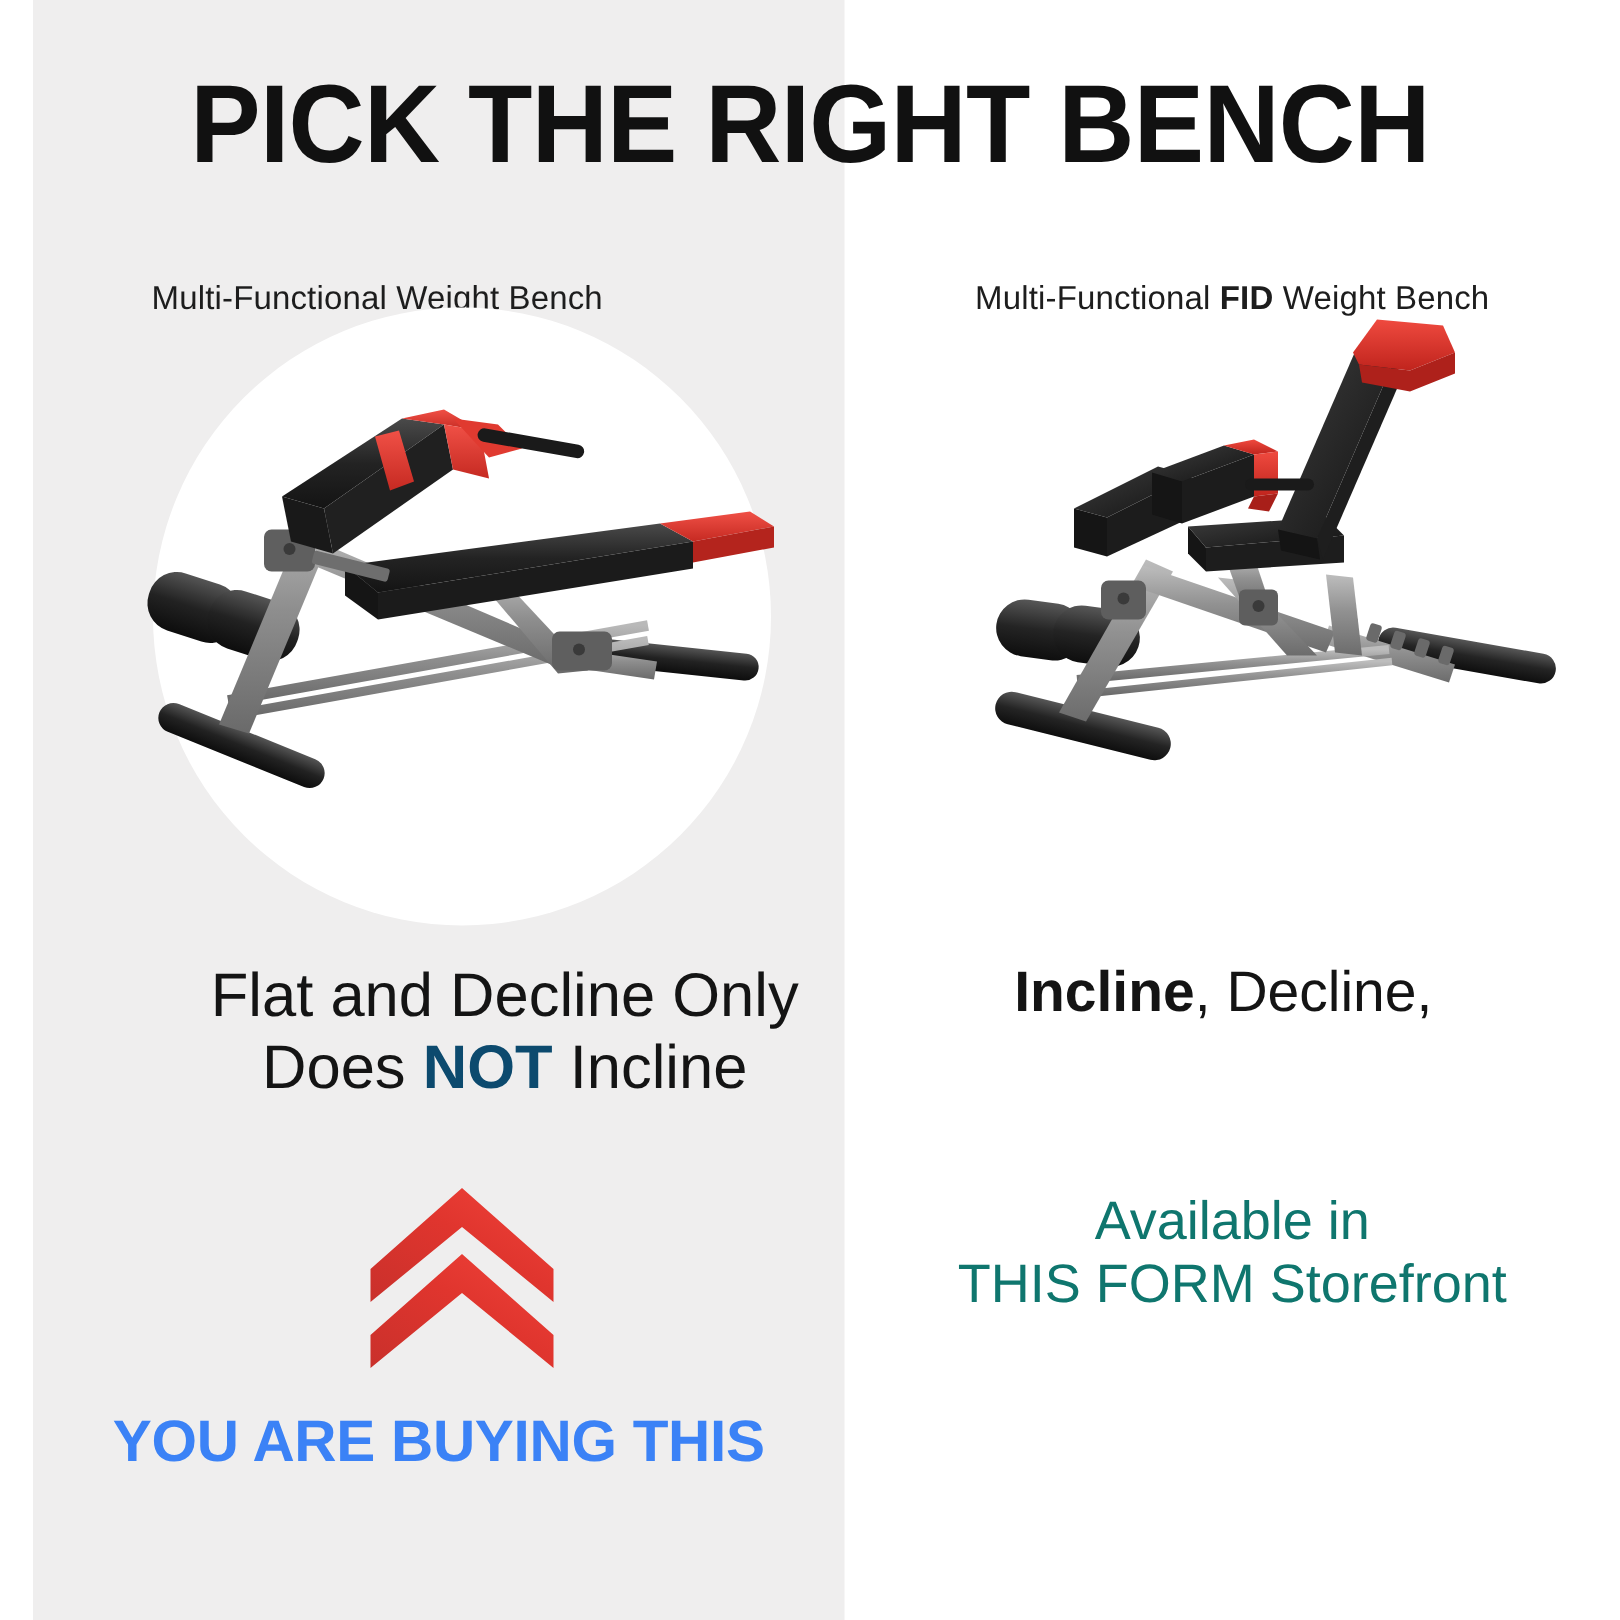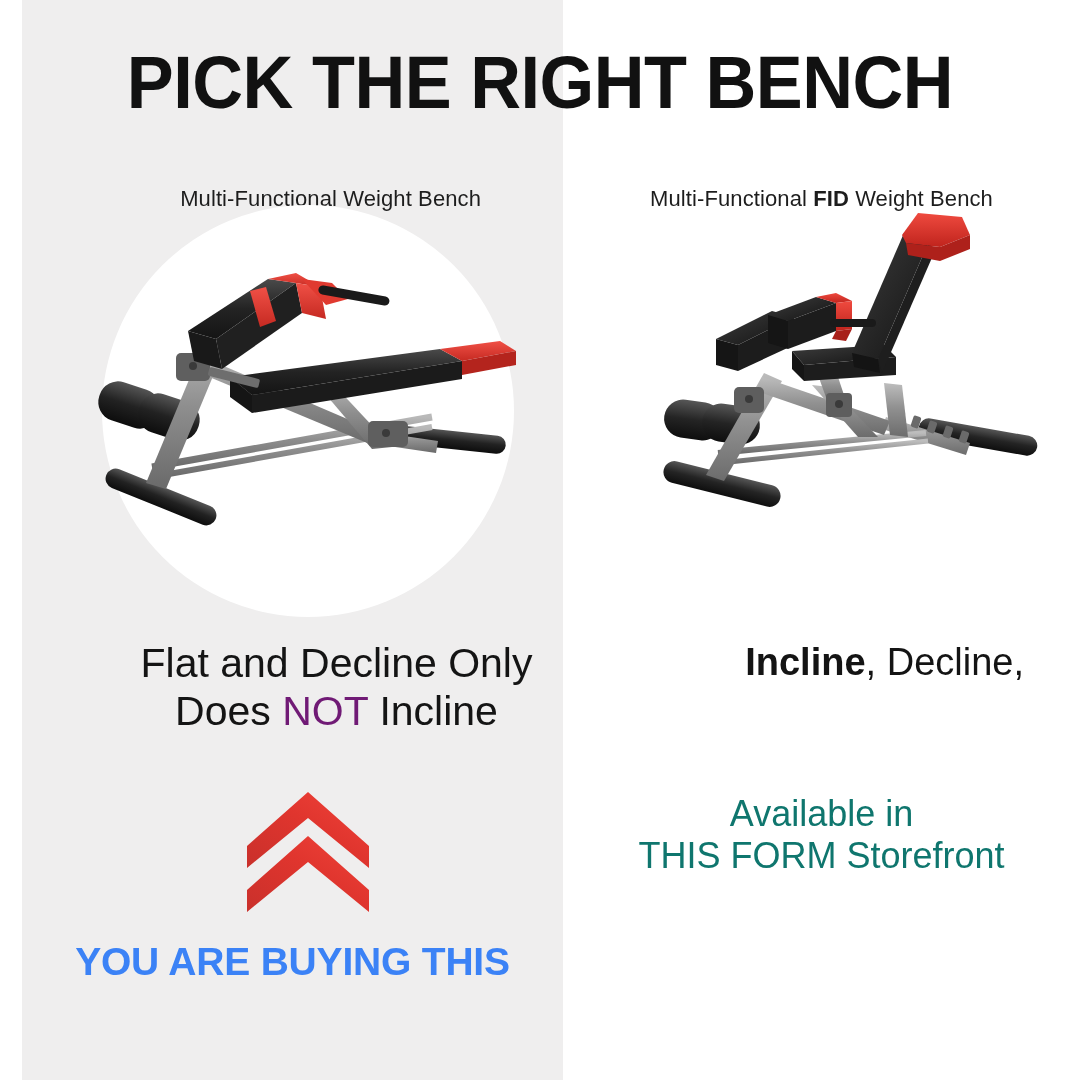--- a/index.html
+++ b/index.html
@@ -32,21 +32,21 @@
     white-space:nowrap;
   }
 
   
   .cap{
     position:absolute;top:186px;
     font-size:22px;color:#1d1d1d;text-align:center;white-space:nowrap;
     font-family:"Liberation Sans", sans-serif;
     letter-spacing:.1px;
   }
-  .cap.left{left:22px;width:459px;text-align:right;}
+  .cap.left{left:22px;width:459px;}
   .cap.right{left:563px;width:517px;}
   .cap b{font-weight:700;}
 
   
   .circle-bg{
     position:absolute;left:102px;top:205px;width:412px;height:412px;
     background:#ffffff;border-radius:50%;
   }
   .img-left{position:absolute;left:80px;top:235px;width:470px;height:330px;}
   .img-right{position:absolute;left:640px;top:205px;width:420px;height:360px;}
@@ -54,23 +54,23 @@
 
   
   .statement{
     position:absolute;text-align:center;color:#141414;
     font-family:"Liberation Sans", sans-serif;
     font-weight:400;
     line-height:1.16;
     margin-left:44px;
   }
   .statement.left{left:22px;top:640px;width:541px;font-size:41px;}
-  .statement.right{left:563px;top:640px;width:417px;font-size:38px;text-align:right;}
+  .statement.right{left:563px;top:640px;width:417px;font-size:38px;}
   .statement b{font-weight:700;}
-  .statement .not{color:#701a75;font-weight:400;}
+  .statement .not{color:#0c4a6e;font-weight:700;}
 
   .available{
     position:absolute;left:563px;top:793px;width:517px;
     text-align:center;color:#0f766e;font-size:36px;line-height:1.18;
     font-family:"Liberation Sans", sans-serif;font-weight:400;
   }
 
   
   .chevrons{position:absolute;left:243px;top:788px;width:130px;height:125px;}
   .chevrons svg{width:100%;height:100%;display:block;}

